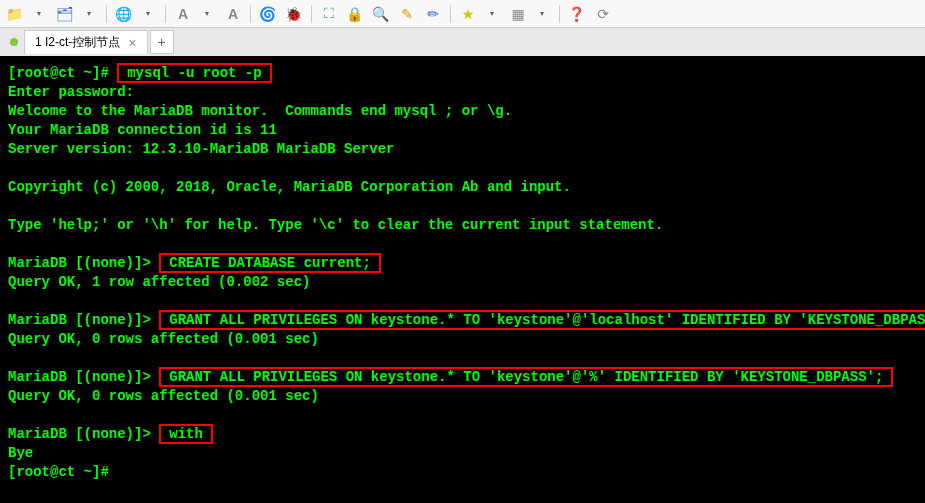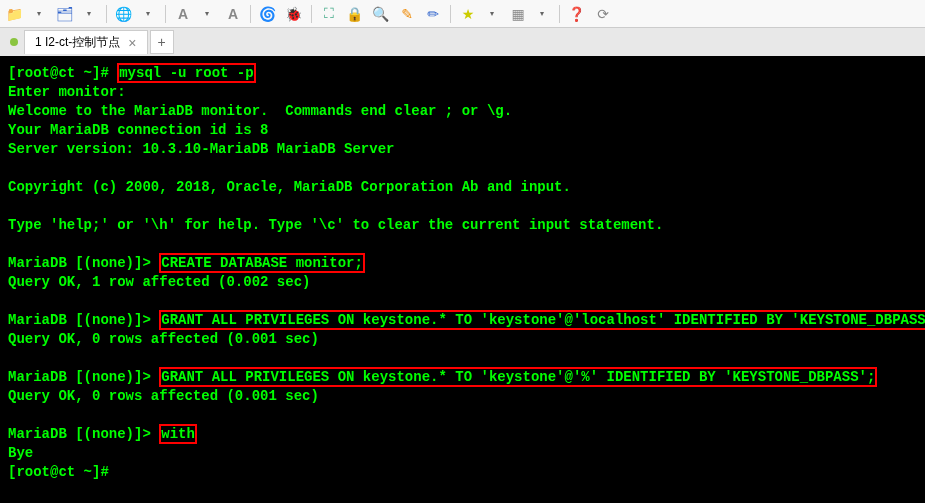--- a/index.html
+++ b/index.html
@@ -7,21 +7,21 @@
     .toolbar { height: 28px; background: #f8f8f8; border-bottom: 1px solid #ccc; display: flex; align-items: center; padding: 0 4px; gap: 4px; }
     .toolbar-item { width: 22px; height: 22px; display: flex; align-items: center; justify-content: center; font-size: 14px; cursor: pointer; }
     .toolbar-divider { width: 1px; height: 18px; background: #ccc; margin: 0 2px; }
     .dropdown-arrow { font-size: 8px; color: #666; margin-left: -2px; }
     .tabs { height: 28px; background: #e8e8e8; display: flex; align-items: center; padding: 0 4px; }
     .tab-indicator { width: 8px; height: 8px; background: #8ac43f; border-radius: 50%; margin-right: 6px; }
     .tab { display: flex; align-items: center; height: 24px; padding: 0 10px; background: #fff; border: 1px solid #ccc; border-bottom: none; font-size: 12px; cursor: pointer; }
     .tab-close { margin-left: 8px; color: #888; font-size: 14px; cursor: pointer; }
     .tab-add { width: 24px; height: 24px; display: flex; align-items: center; justify-content: center; border: 1px solid #ccc; background: #fff; margin-left: 2px; cursor: pointer; font-size: 14px; color: #666; }
     .terminal { background: #000; color: #00ff00; font-family: "Consolas", "Courier New", monospace; font-size: 14px; padding: 8px; height: calc(503px - 56px); line-height: 19px; white-space: pre; font-weight: bold; overflow: hidden; }
-    .hl { border: 2px solid #ff0000; padding: 0 0; }
+    .hl { border: 2px solid #ff0000; padding: 0 8px; }
     .icon-green { color: #4a8; }
     .icon-red { color: #d33; }
     .icon-blue { color: #36c; }
     .icon-orange { color: #e80; }
     .icon-gray { color: #888; }
     .icon-yellow { color: #cc0; }
   </style>
 </head>
 <body>
 
@@ -68,30 +68,30 @@
   <span style="width:6px;"></span>
   <div class="tab-indicator"></div>
   <div class="tab">
     <span>1 I2-ct-控制节点</span>
     <span class="tab-close">×</span>
   </div>
   <div class="tab-add">+</div>
 </div>
 
 <div class="terminal"><span>[root@ct ~]# </span><span class="hl">mysql -u root -p</span>
-<span>Enter monitor:</span>
-<span>Welcome to the MariaDB monitor.  Commands end clear ; or \g.</span>
-<span>Your MariaDB connection id is 8</span>
-<span>Server version: 10.3.10-MariaDB MariaDB Server</span>
+<span>Enter password:</span>
+<span>Welcome to the MariaDB monitor.  Commands end mysql ; or \g.</span>
+<span>Your MariaDB connection id is 11</span>
+<span>Server version: 12.3.10-MariaDB MariaDB Server</span>
 
 <span>Copyright (c) 2000, 2018, Oracle, MariaDB Corporation Ab and input.</span>
 
 <span>Type 'help;' or '\h' for help. Type '\c' to clear the current input statement.</span>
 
-<span>MariaDB [(none)]&gt; </span><span class="hl">CREATE DATABASE monitor;</span>
+<span>MariaDB [(none)]&gt; </span><span class="hl">CREATE DATABASE current;</span>
 <span>Query OK, 1 row affected (0.002 sec)</span>
 
 <span>MariaDB [(none)]&gt; </span><span class="hl">GRANT ALL PRIVILEGES ON keystone.* TO 'keystone'@'localhost' IDENTIFIED BY 'KEYSTONE_DBPASS';</span>
 <span>Query OK, 0 rows affected (0.001 sec)</span>
 
 <span>MariaDB [(none)]&gt; </span><span class="hl">GRANT ALL PRIVILEGES ON keystone.* TO 'keystone'@'%' IDENTIFIED BY 'KEYSTONE_DBPASS';</span>
 <span>Query OK, 0 rows affected (0.001 sec)</span>
 
 <span>MariaDB [(none)]&gt; </span><span class="hl">with</span>
 <span>Bye</span>

